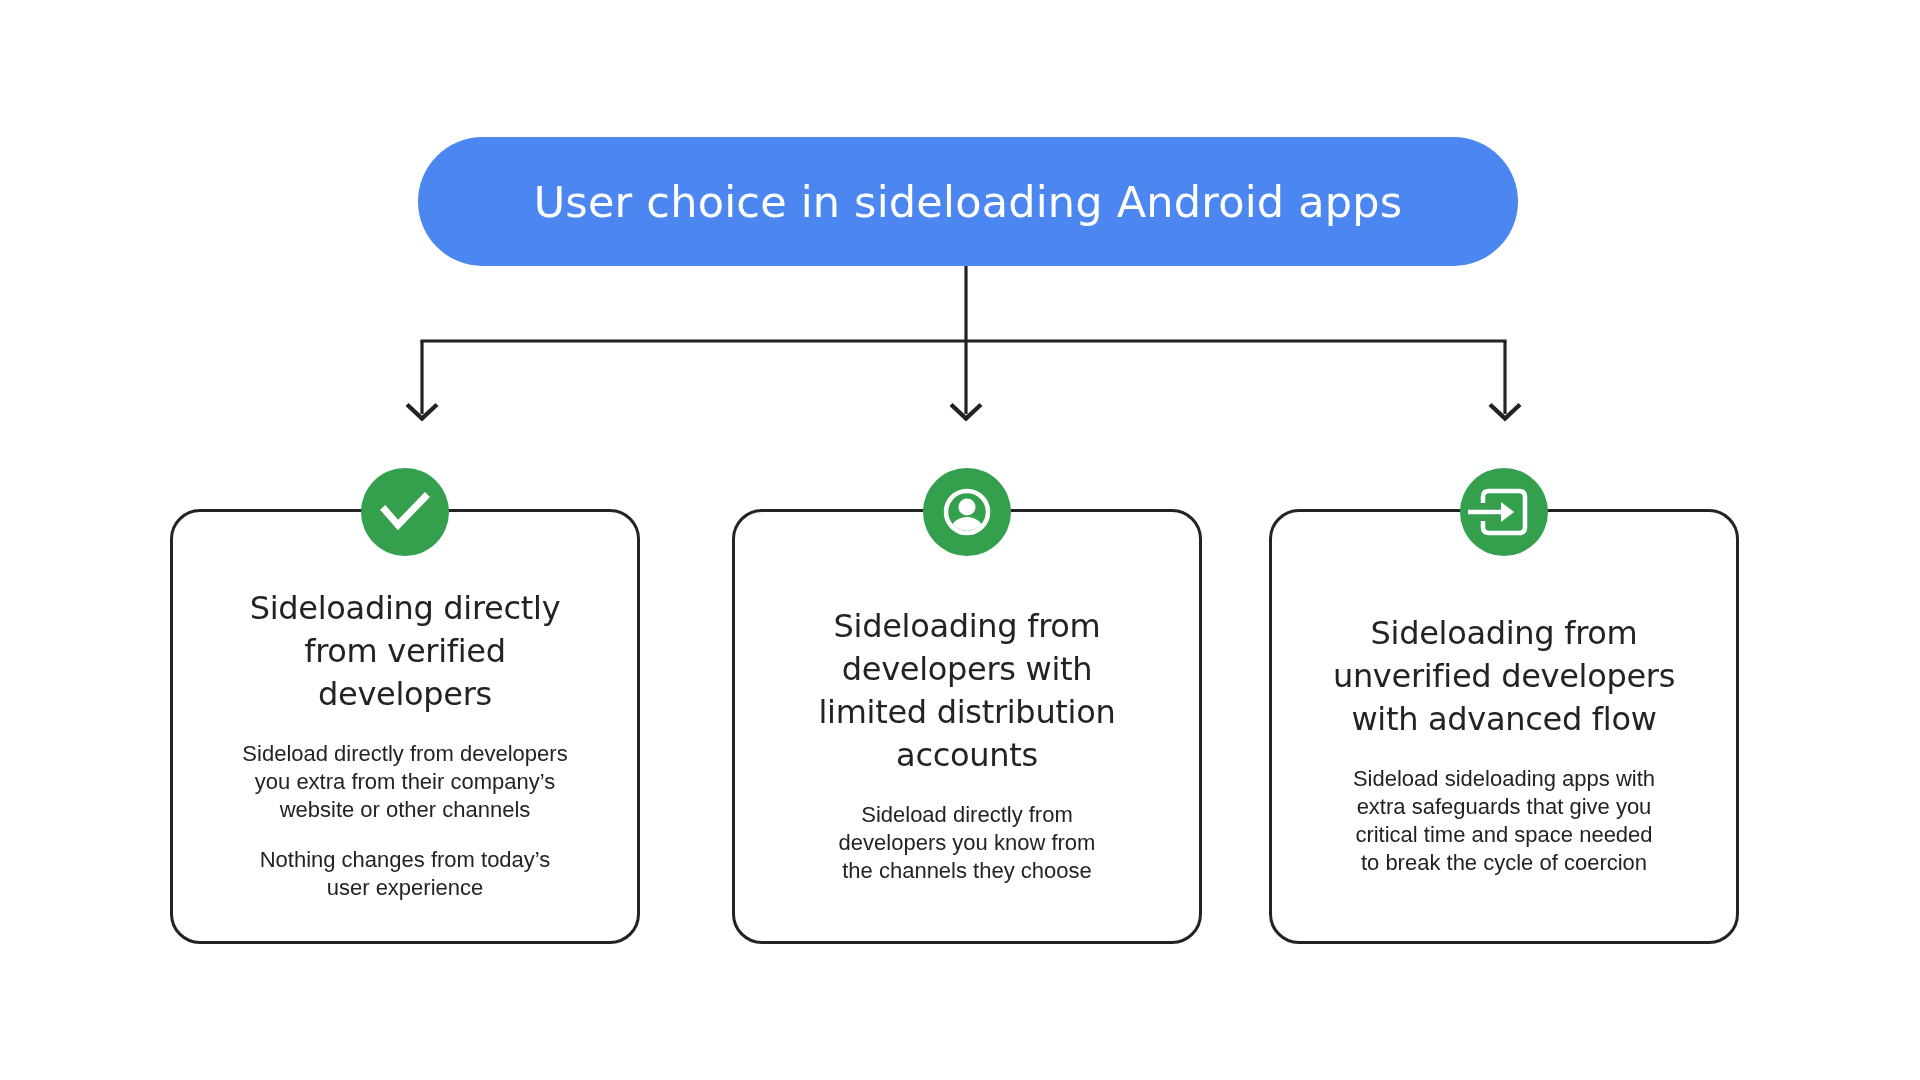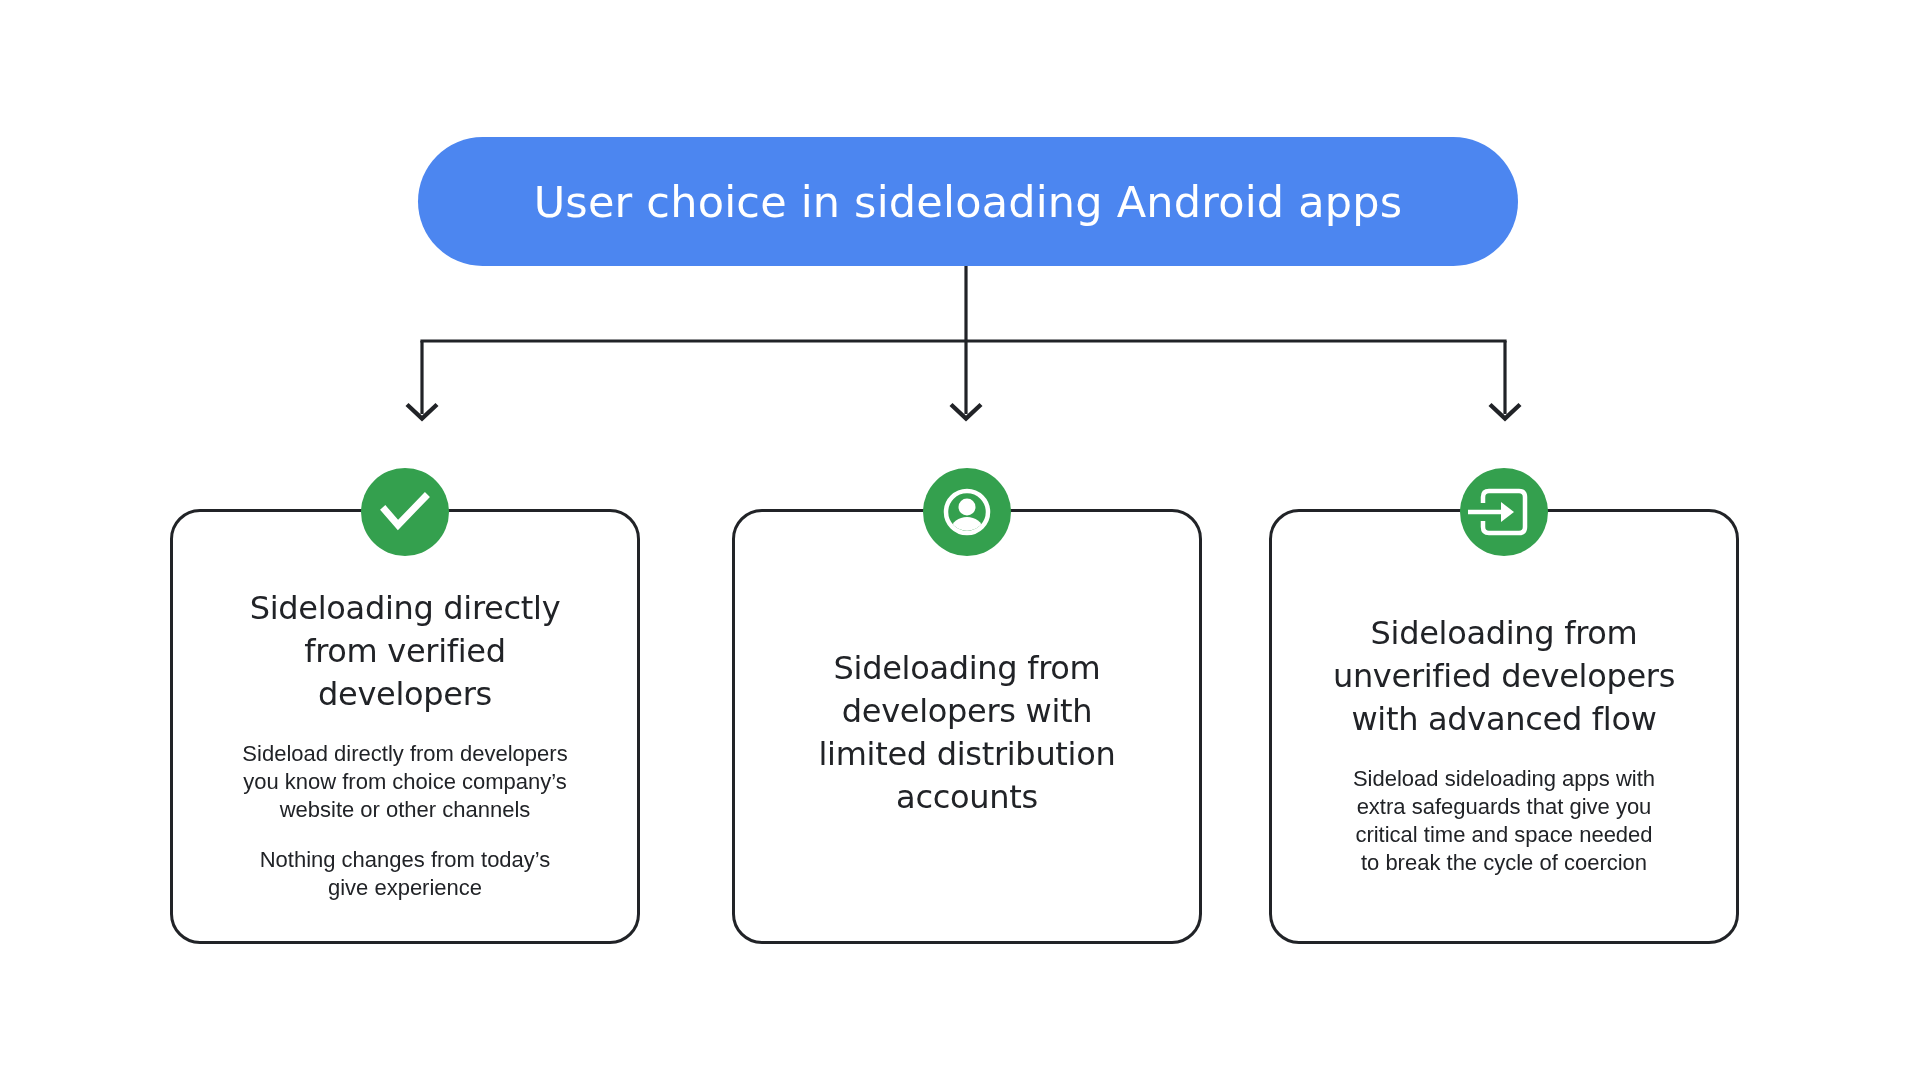--- a/index.html
+++ b/index.html
@@ -82,24 +82,24 @@
     <div class="badge">
       <svg width="88" height="88" viewBox="-44 -44 88 88" aria-hidden="true">
         <polyline points="-20,-2 -7,13 20,-15" fill="none" stroke="#fff" stroke-width="7" stroke-linecap="square" stroke-linejoin="miter"></polyline>
       </svg>
     </div>
     <div class="card-content">
       <h2 class="card-title">Sideloading directly
 from verified
 developers</h2>
       <p class="card-body">Sideload directly from developers
-you know from choice company’s
+you extra from their company’s
 website or other channels</p>
       <p class="card-body">Nothing changes from today’s
-give experience</p>
+user experience</p>
     </div>
   </div>
 
   <div class="card card-2">
     <div class="badge">
       <svg width="88" height="88" viewBox="-44 -44 88 88" aria-hidden="true">
         <defs>
           <clipPath id="acr">
               <circle cx="0" cy="0" r="18.8"></circle>
             </clipPath>
@@ -107,20 +107,23 @@
         <circle cx="0" cy="0" r="21" fill="none" stroke="#fff" stroke-width="4.5"></circle>
         <circle cx="0" cy="-5" r="8.5" fill="#fff"></circle>
         <ellipse cx="0" cy="17" rx="15.5" ry="12" fill="#fff" clip-path="url(#acr)"></ellipse>
       </svg>
     </div>
     <div class="card-content">
       <h2 class="card-title">Sideloading from
 developers with
 limited distribution
 accounts</h2>
+      <p class="card-body">Sideload directly from
+developers you know from
+the channels they choose</p>
     </div>
   </div>
 
   <div class="card card-3">
     <div class="badge">
       <svg width="88" height="88" viewBox="-44 -44 88 88" aria-hidden="true">
         <path d="M -21,-9 V -15 Q -21,-21 -15,-21 H 15 Q 21,-21 21,-15 V 15 Q 21,21 15,21 H -15 Q -21,21 -21,15 V 9" fill="none" stroke="#fff" stroke-width="4.5"></path>
         <line x1="-36" y1="0" x2="-1" y2="0" stroke="#fff" stroke-width="4.5"></line>
         <path d="M -3,-10 L 10,0 L -3,10 Z" fill="#fff"></path>
       </svg>

